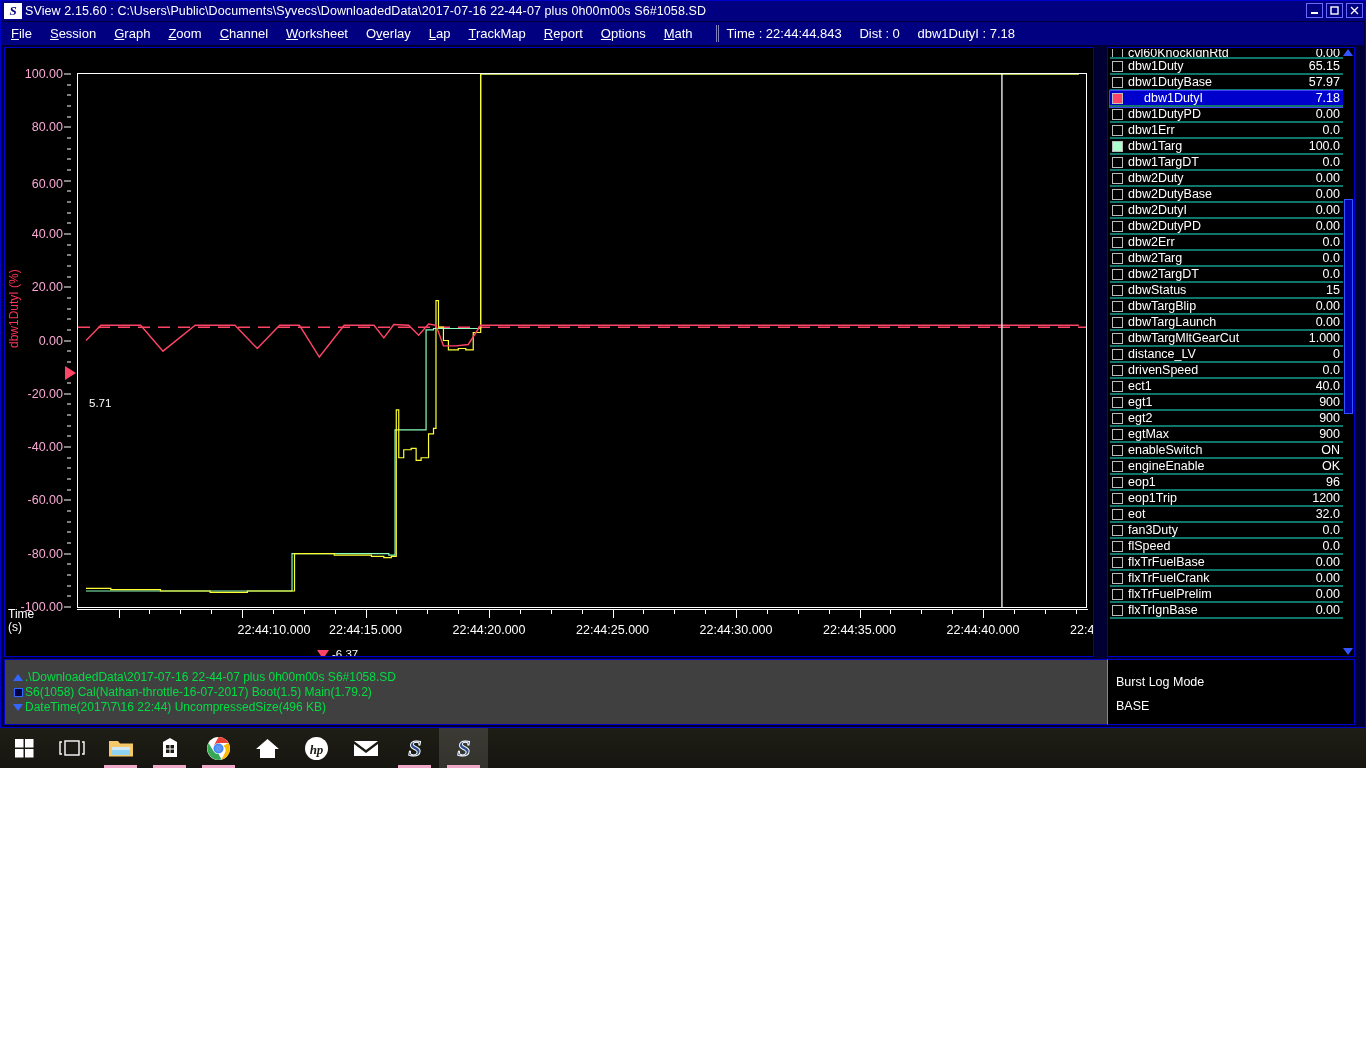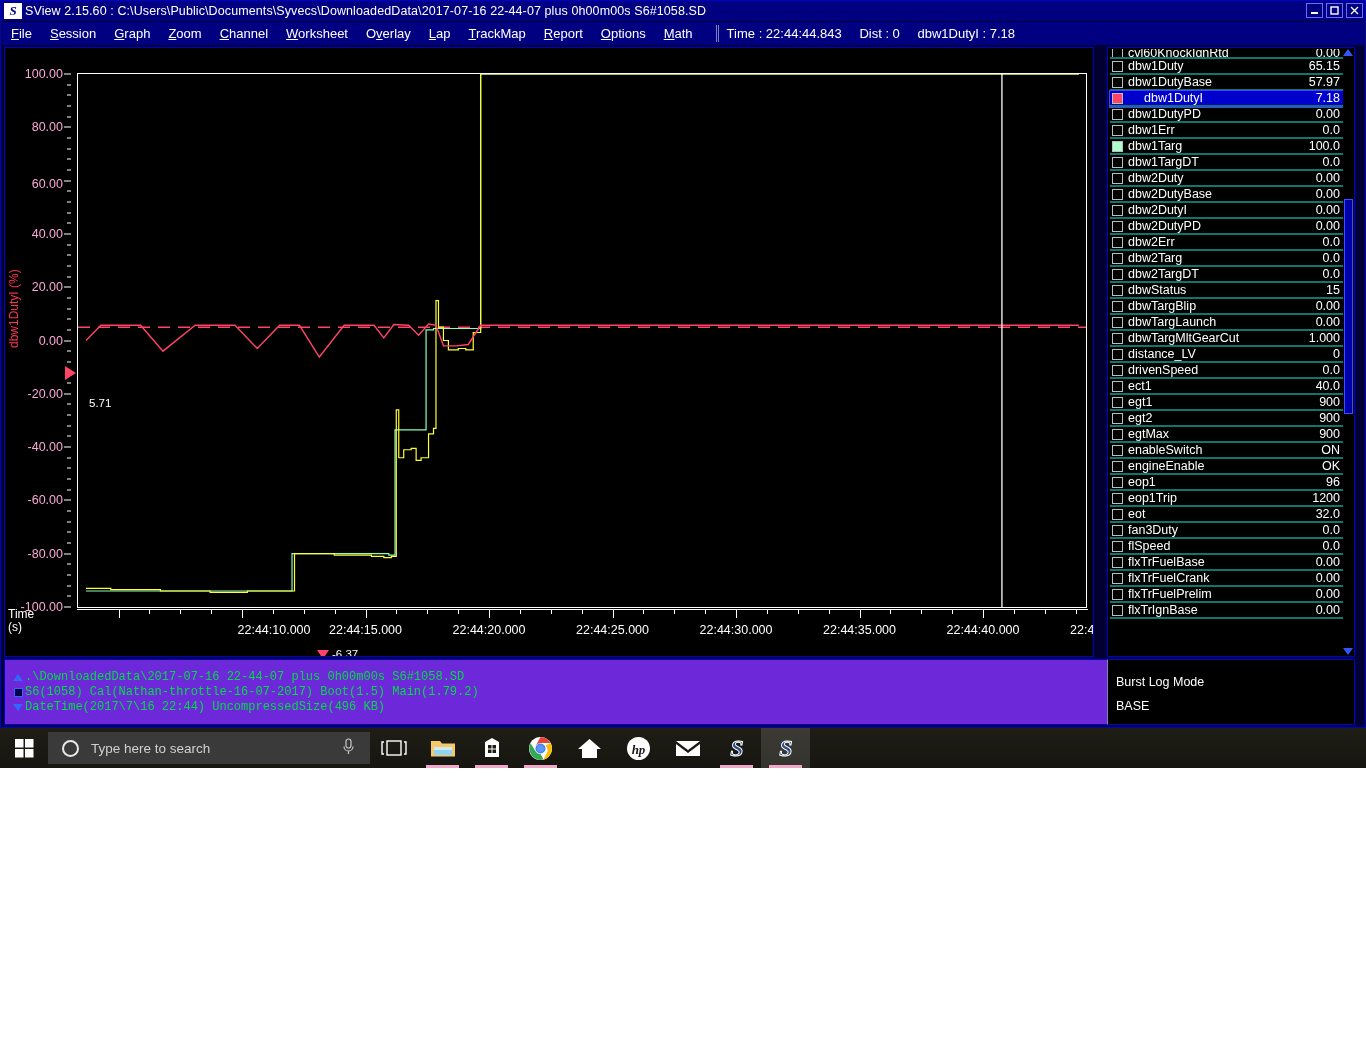--- a/index.html
+++ b/index.html
@@ -227,23 +227,22 @@
     position: absolute; right: 0; top: 150px;
     width: 9px; height: 215px;
     background: #0000aa;
     border: 1px solid #3355ff;
   }
 
   
   #info-bar {
     position: absolute; left: 3px; top: 658px;
     width: 1166px; height: 66px;
-    background: #6d28d9;
+    background: #404040;
     border: 1px solid #0000cc;
-    font-family: Liberation Mono, monospace;
   }
   .info-col { position: absolute; top: 10px; }
   #info-col-file { left: 6px; }
   #info-col-chan { left: 742px; }
   .info-line {
     display: flex; align-items: flex-start;
     font-size: 12px; line-height: 15px; white-space: nowrap;
   }
   .info-green { color: #00dd44; }
   .info-yellow { color: #ffff33; }
@@ -755,31 +754,20 @@
 <div id="desktop-strip"></div>
 <div id="taskbar">
   <div id="start-button">
     <svg width="19" height="19" viewBox="0 0 19 19">
       <rect x="0" y="0" width="8.5" height="8.5" fill="#fff"></rect>
       <rect x="10" y="0" width="8.5" height="8.5" fill="#fff"></rect>
       <rect x="0" y="10" width="8.5" height="8.5" fill="#fff"></rect>
       <rect x="10" y="10" width="8.5" height="8.5" fill="#fff"></rect>
     </svg>
   </div>
-  <div id="search-box">
-    <div id="search-circle"></div>
-    <div id="search-placeholder">Type here to search</div>
-    <div id="mic-icon">
-      <svg width="15" height="18" viewBox="0 0 15 18">
-        <rect x="5" y="1" width="5" height="9" rx="2.5" fill="none" stroke="#c8c8c8" stroke-width="1.2"></rect>
-        <path d="M3 8.5 a4.5 4.5 0 0 0 9 0" fill="none" stroke="#c8c8c8" stroke-width="1.2"></path>
-        <line x1="7.5" y1="13" x2="7.5" y2="16" stroke="#c8c8c8" stroke-width="1.2"></line>
-      </svg>
-    </div>
-  </div>
   <div id="taskview-btn">
     <svg width="26" height="18" viewBox="0 0 26 18">
       <rect x="6" y="2" width="14" height="14" fill="none" stroke="#fff" stroke-width="1.4"></rect>
       <path d="M3 3 L1 3 L1 15 L3 15" fill="none" stroke="#fff" stroke-width="1.4"></path>
       <path d="M23 3 L25 3 L25 15 L23 15" fill="none" stroke="#fff" stroke-width="1.4"></path>
     </svg>
   </div>
 
   <div class="tb-icon">
     <svg width="26" height="22" viewBox="0 0 26 22">

